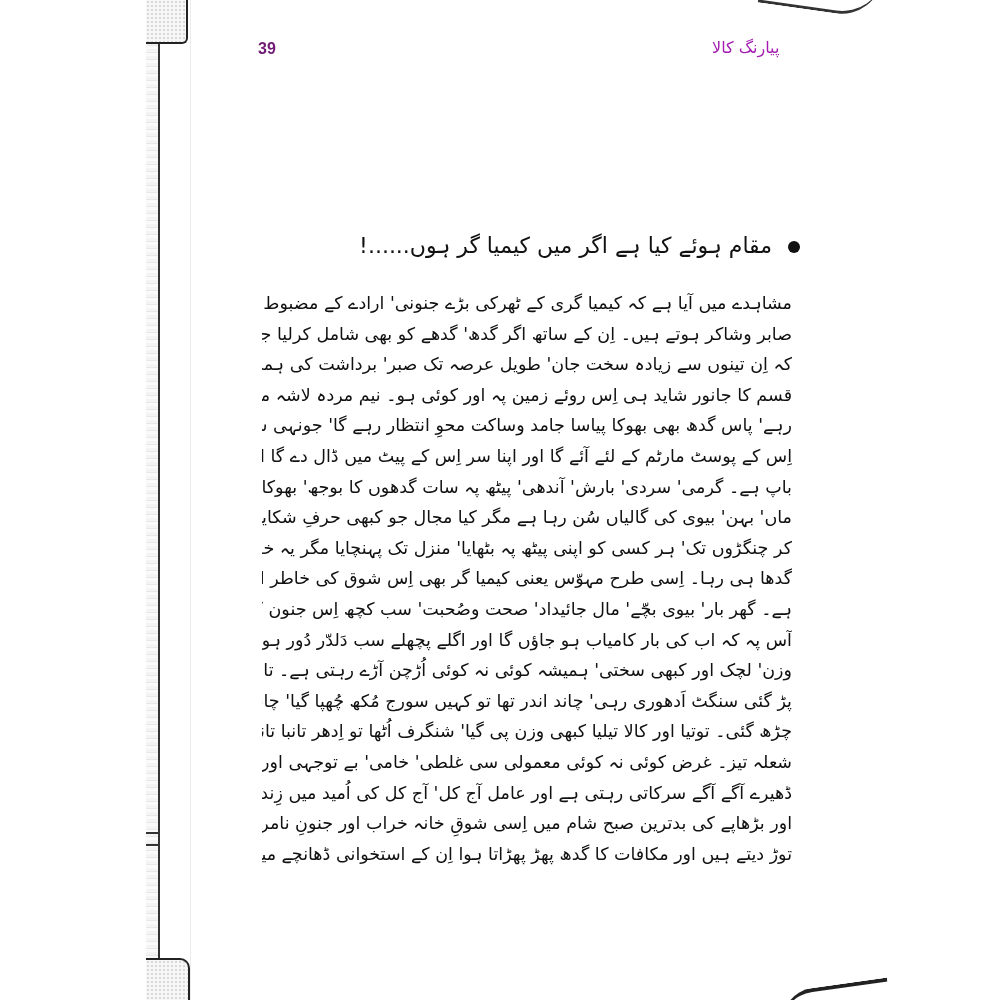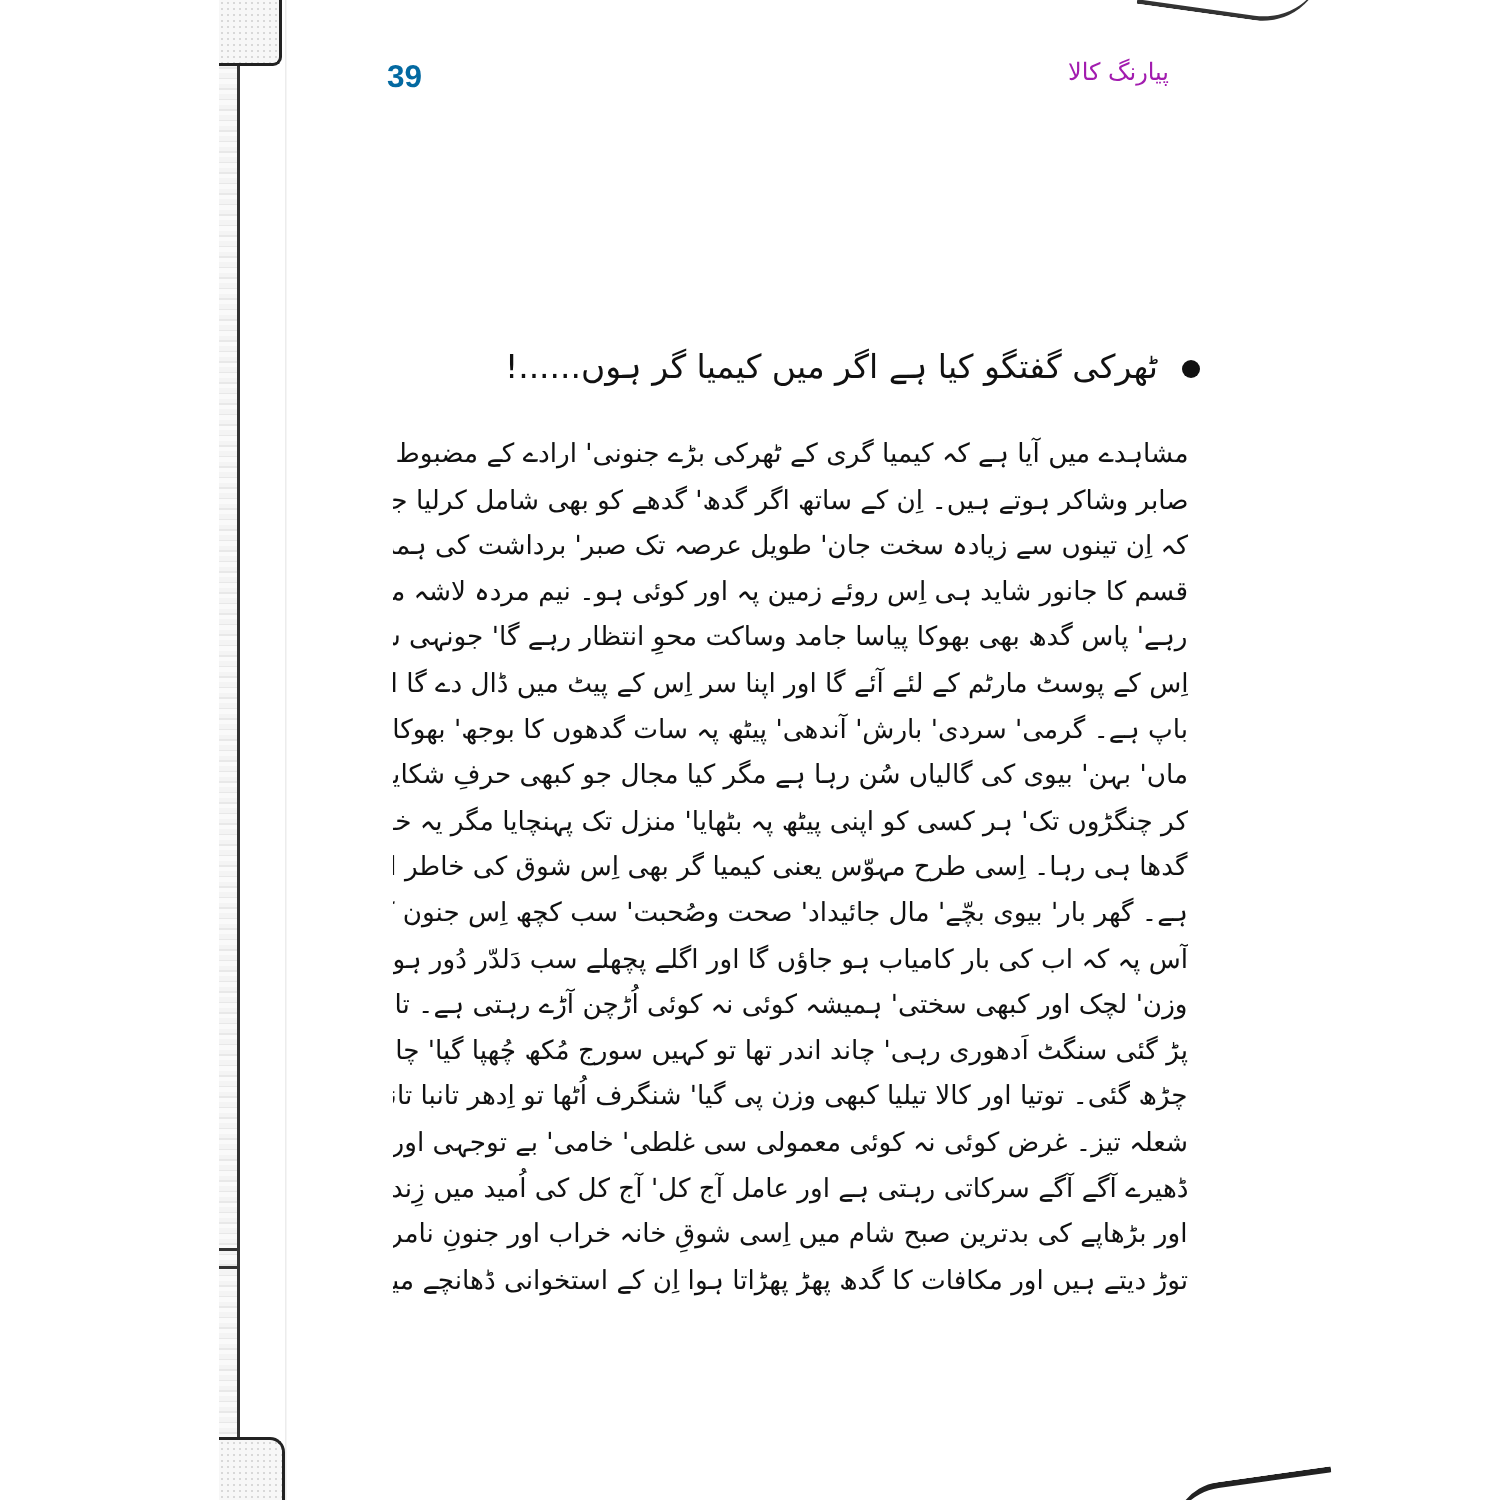--- a/index.html
+++ b/index.html
@@ -84,22 +84,22 @@
       border-radius: 60px 0 0 0;
       transform: rotate(-8deg);
     }
 
     .page-number {
       position: absolute;
       left: 258px;
       top: 40px;
       font-family: "Liberation Sans", sans-serif;
       font-weight: bold;
-      font-size: 21px;
-      color: #0369a1;
+      font-size: 16px;
+      color: #701a75;
     }
     .running-head {
       position: absolute;
       left: 712px;
       top: 38px;
       font-family: "DejaVu Sans", sans-serif;
       font-size: 16px;
       direction: rtl;
       color: #a21caf;
     }
@@ -156,21 +156,21 @@
 <div class="binding-cap-bottom"></div>
 <div class="binding-notch"></div>
 <div class="faint-rule"></div>
 <div class="corner-curve-tr"></div>
 <div class="corner-curve-br"></div>
 
 <div class="page-number">39</div>
 <div class="running-head">پیارنگ کالا</div>
 
 <div class="section-heading">
-  <span class="bullet"></span><span>ٹھرکی گفتگو کیا ہے اگر میں کیمیا گر ہوں......!</span>
+  <span class="bullet"></span><span>مقام ہوئے کیا ہے اگر میں کیمیا گر ہوں......!</span>
 </div>
 
 <div class="body-text">
   <span class="line first">مشاہدے میں آیا ہے کہ کیمیا گری کے ٹھرکی بڑے جنونی' ارادے کے مضبوط' سخت کوش اور</span>
   <span class="line">صابر وشاکر ہوتے ہیں۔ اِن کے ساتھ اگر گدھ' گدھے کو بھی شامل کرلیا جائے تو آسانی سے کہا جا سکتا ہے</span>
   <span class="line">کہ اِن تینوں سے زیادہ سخت جان' طویل عرصہ تک صبر' برداشت کی ہمت وجرأت رکھنے والا راضی بہ رضا</span>
   <span class="line">قسم کا جانور شاید ہی اِس روئے زمین پہ اور کوئی ہو۔ نیم مردہ لاشہ مہینہ بھر سانس کی ڈوری کے ساتھ بندھا</span>
   <span class="line">رہے' پاس گدھ بھی بھوکا پیاسا جامد وساکت محوِ انتظار رہے گا' جونہی سانس کی ڈوری ٹوٹی' وہ پھڑ پھڑاتا ہوا</span>
   <span class="line">اِس کے پوسٹ مارٹم کے لئے آئے گا اور اپنا سر اِس کے پیٹ میں ڈال دے گا اور گدھا تو گدھ کا بھی</span>
   <span class="line">باپ ہے۔ گرمی' سردی' بارش' آندھی' پیٹھ پہ سات گدھوں کا بوجھ' بھوکا پیاسا' سونٹے پہ سونٹا کھا رہا ہے۔</span>

